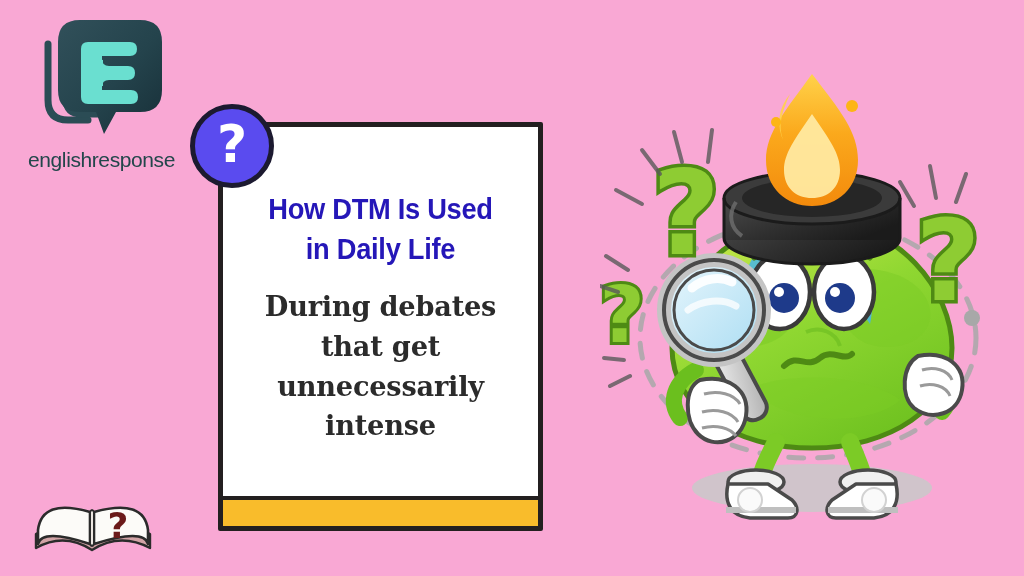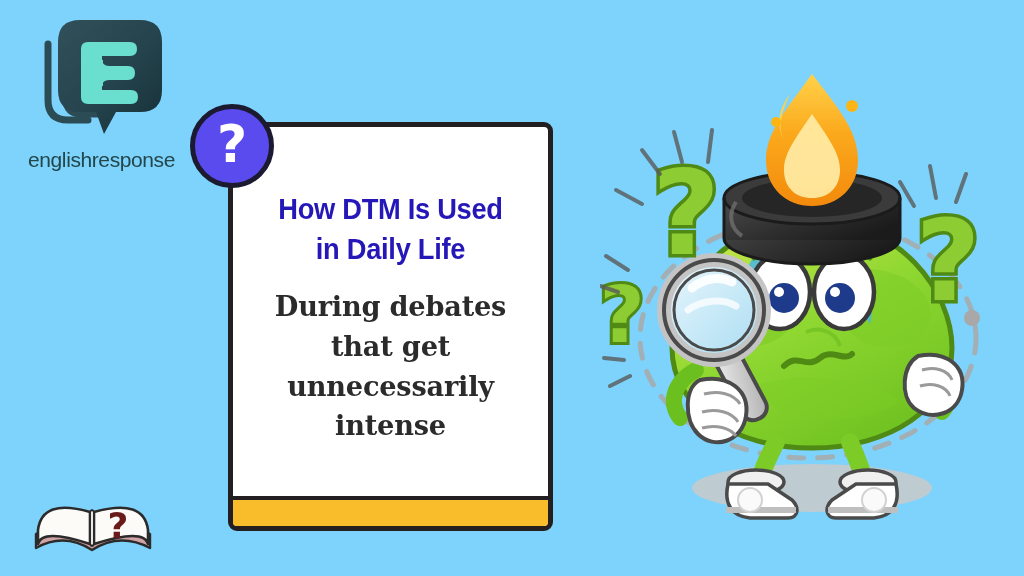--- a/index.html
+++ b/index.html
@@ -9,21 +9,21 @@
   body {
     width: 1024px;
     height: 576px;
     overflow: hidden;
     font-family: "Liberation Sans", sans-serif;
   }
   #stage {
     position: relative;
     width: 1024px;
     height: 576px;
-    background: #7dd3fc;
+    background: #f9a8d4;
     overflow: hidden;
   }
 
   
   #brand {
     position: absolute;
     left: 14px;
     top: 14px;
     width: 175px;
     height: 160px;
@@ -45,28 +45,28 @@
     letter-spacing: -0.4px;
     color: #23464B;
     font-family: "Liberation Sans", sans-serif;
     font-weight: 400;
     white-space: nowrap;
   }
 
   
   #card {
     position: absolute;
-    left: 228px;
+    left: 218px;
     top: 122px;
     width: 325px;
     height: 409px;
     box-sizing: border-box;
     background: #FFFFFF;
     border: 5px solid #231F20;
-    border-radius: 9px;
+    border-radius: 2px;
     overflow: hidden;
     display: flex;
     flex-direction: column;
   }
   #card-body {
     flex: 1 1 auto;
     padding: 62px 22px 10px 22px;
     box-sizing: border-box;
     text-align: center;
   }

